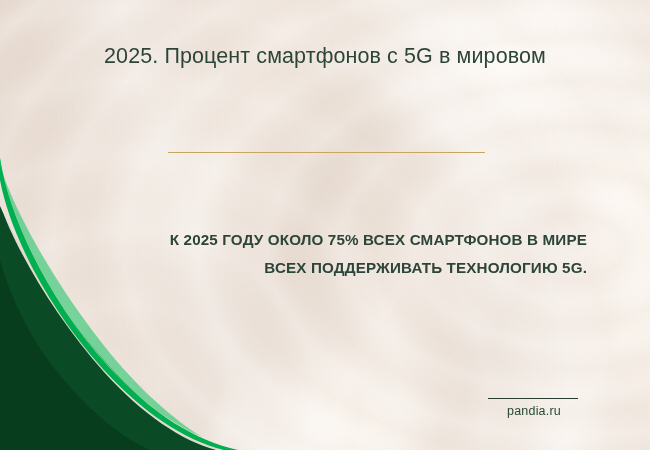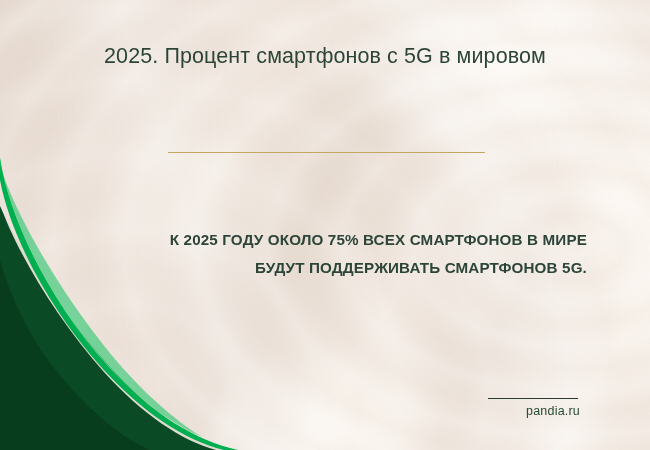--- a/index.html
+++ b/index.html
@@ -128,21 +128,21 @@
     font-weight: 700;
     margin-top: 28px;
   }
 
   
   .watermark {
     position: absolute;
     left: 488px;
     top: 398px;
     width: 92px;
-    text-align: right;
+    text-align: center;
   }
   .watermark-rule {
     width: 90px;
     height: 1.4px;
     background: #2a3b33;
     margin: 0 0 5px 0;
   }
   .watermark-text {
     color: #264a33;
     font-size: 12.5px;
@@ -179,21 +179,21 @@
   </svg>
 
   <div class="title">
     <div>2025. Процент смартфонов с 5G в мировом</div>
   </div>
 
   <div class="divider"></div>
 
   <div class="body-text">
     <div>К 2025 ГОДУ ОКОЛО 75% ВСЕХ СМАРТФОНОВ В МИРЕ</div>
-    <div>БУДУТ ПОДДЕРЖИВАТЬ СМАРТФОНОВ 5G.</div>
+    <div>ВСЕХ ПОДДЕРЖИВАТЬ ТЕХНОЛОГИЮ 5G.</div>
   </div>
 
   <div class="watermark">
     <div class="watermark-rule"></div>
     <div class="watermark-text">pandia.ru</div>
   </div>
 
 </div>
 
 </body></html>

